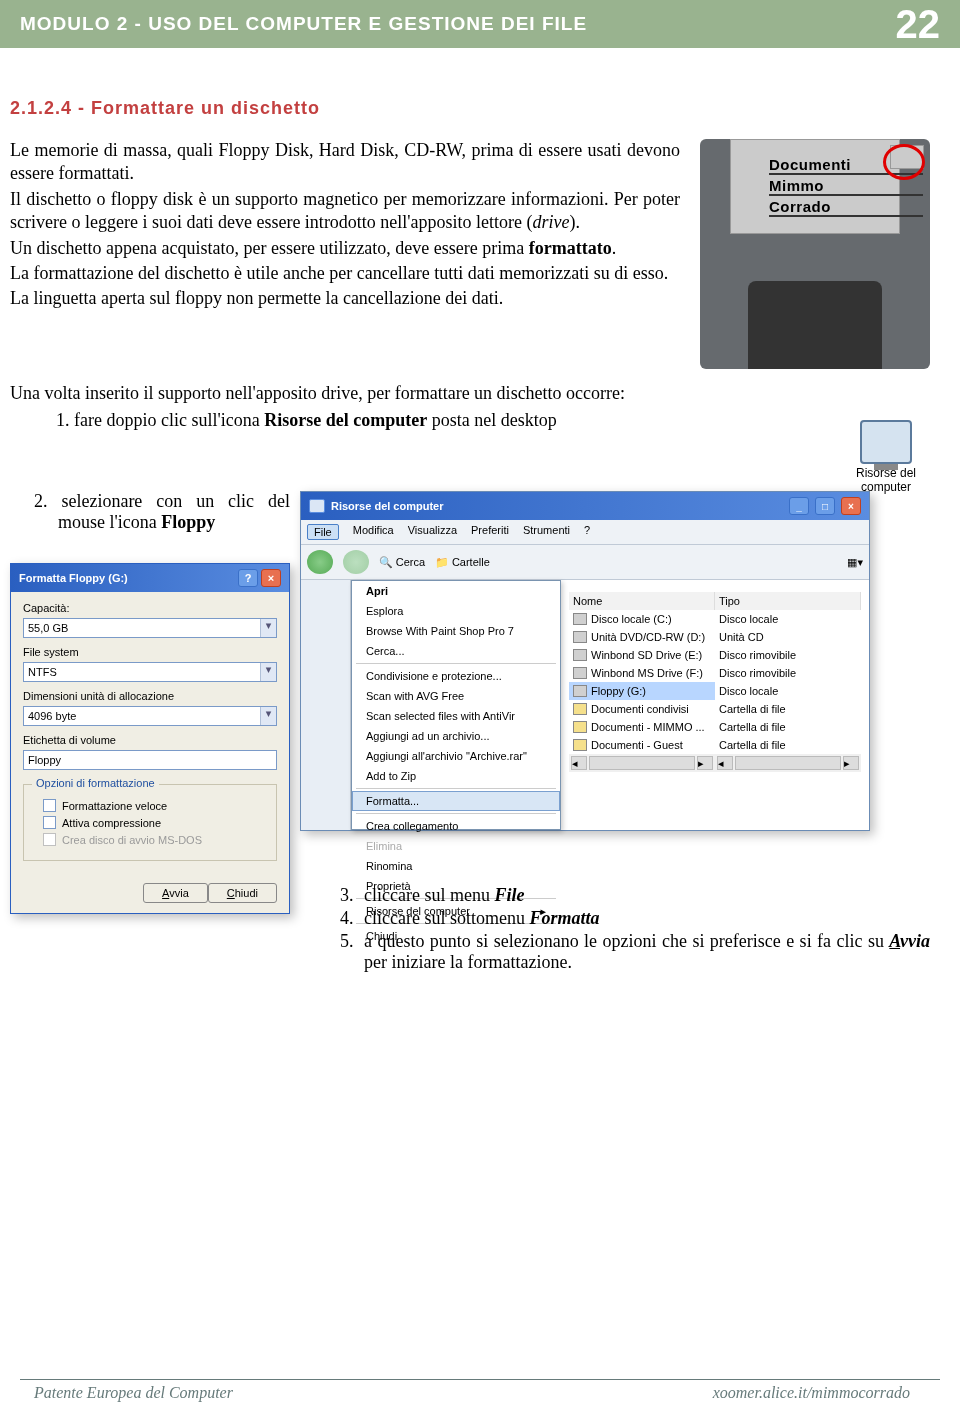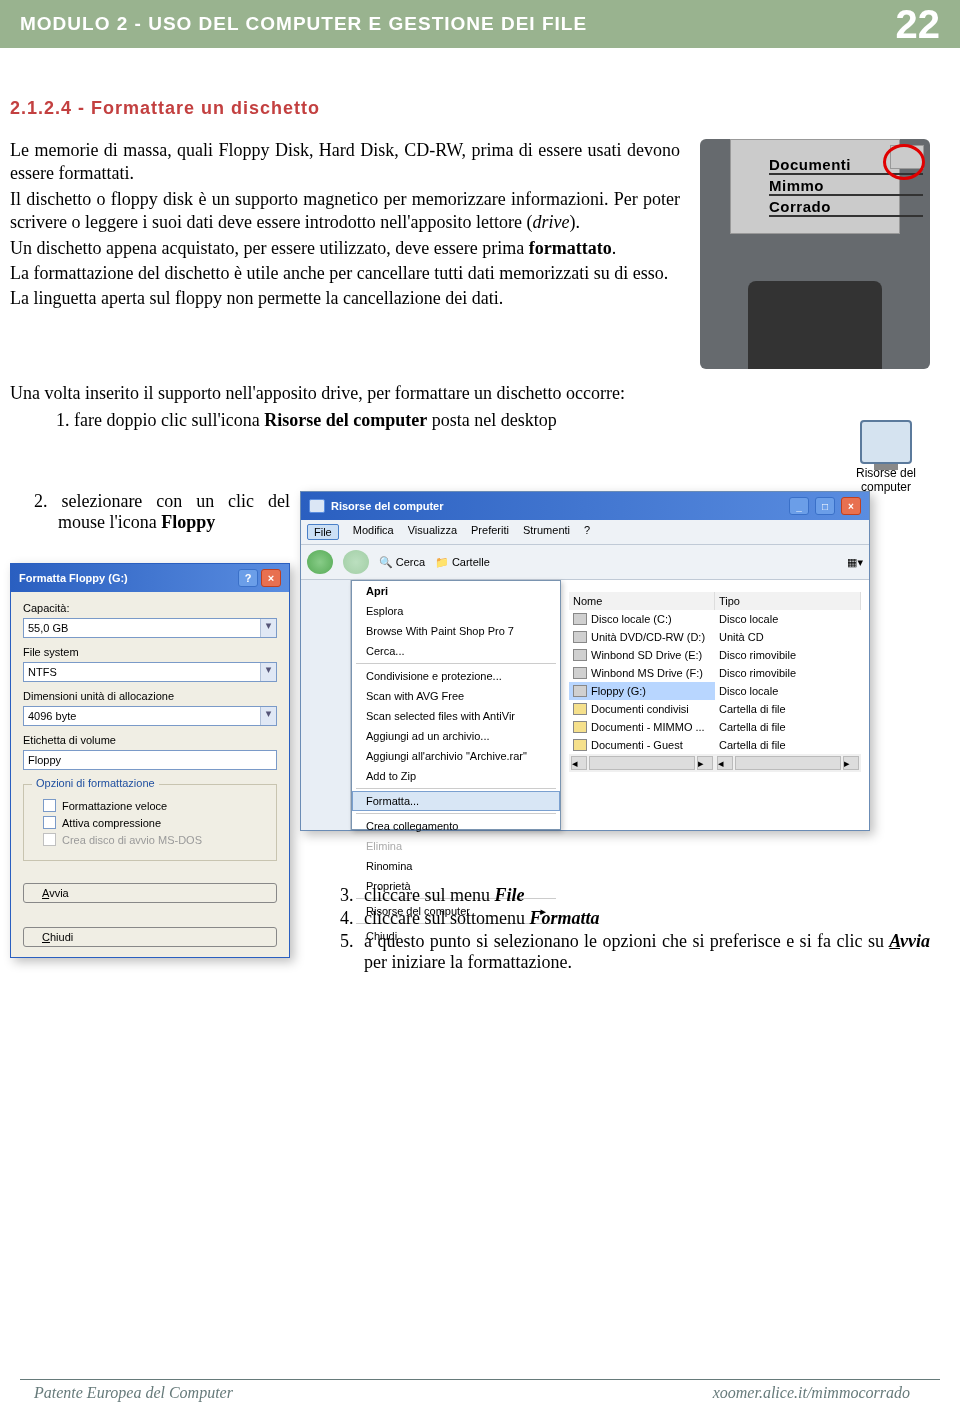--- a/index.html
+++ b/index.html
@@ -77,21 +77,21 @@
   .fd-label:first-child { margin-top: 0; }
   .fd-select { width: 100%; background: #fff; border: 1px solid #7a9ac8; padding: 3px 4px; display: flex; }
   .fd-select span:first-child { flex: 1; }
   .fd-select .dd { width: 16px; text-align: center; color: #557; background: #e0e8f5; margin: -3px -4px -3px 0; border-left: 1px solid #b0c0d8; }
   .opts-box { border: 1px solid #c8c4b0; padding: 10px; margin-top: 14px; position: relative; }
   .opts-box .legend { position: absolute; top: -8px; left: 8px; background: #f0eee4; padding: 0 4px; color: #2050a0; }
   .chk { display: flex; align-items: flex-end; gap: 6px; margin: 4px 9px; }
   .chk-box { width: 13px; height: 13px; border: 1px solid #7a9ac8; background: #fff; }
   .chk.dis { color: #9a9a9a; }
   .chk.dis .chk-box { border-color: #c0c0c0; }
-  .fd-btns { display: flex; justify-content: flex-end; gap: 24px; margin-top: 22px; flex-direction: column; }
+  .fd-btns { display: flex; justify-content: flex-end; gap: 0; margin-top: 22px; }
   .fd-btn { background: #f0eee4; border: 1px solid #888; padding: 3px 18px; border-radius: 3px; }
   
   .steps345 { font-size: 18px; text-align: justify; }
   .steps345 .li { display: flex; margin-bottom: 2px; }
   .steps345 .num { width: 24px; flex-shrink: 0; }
   .steps345 .txt { flex: 1; }
   
   .footer { position: absolute; bottom: 18px; left: 0; right: 0; padding: 0 30px 0 14px; display: flex; justify-content: space-between; font-style: italic; color: #667a7a; font-size: 16px; border-top: 1px solid #667a7a; padding-top: 4px; margin: 0 20px; }
   
   .bold { font-weight: bold; }

